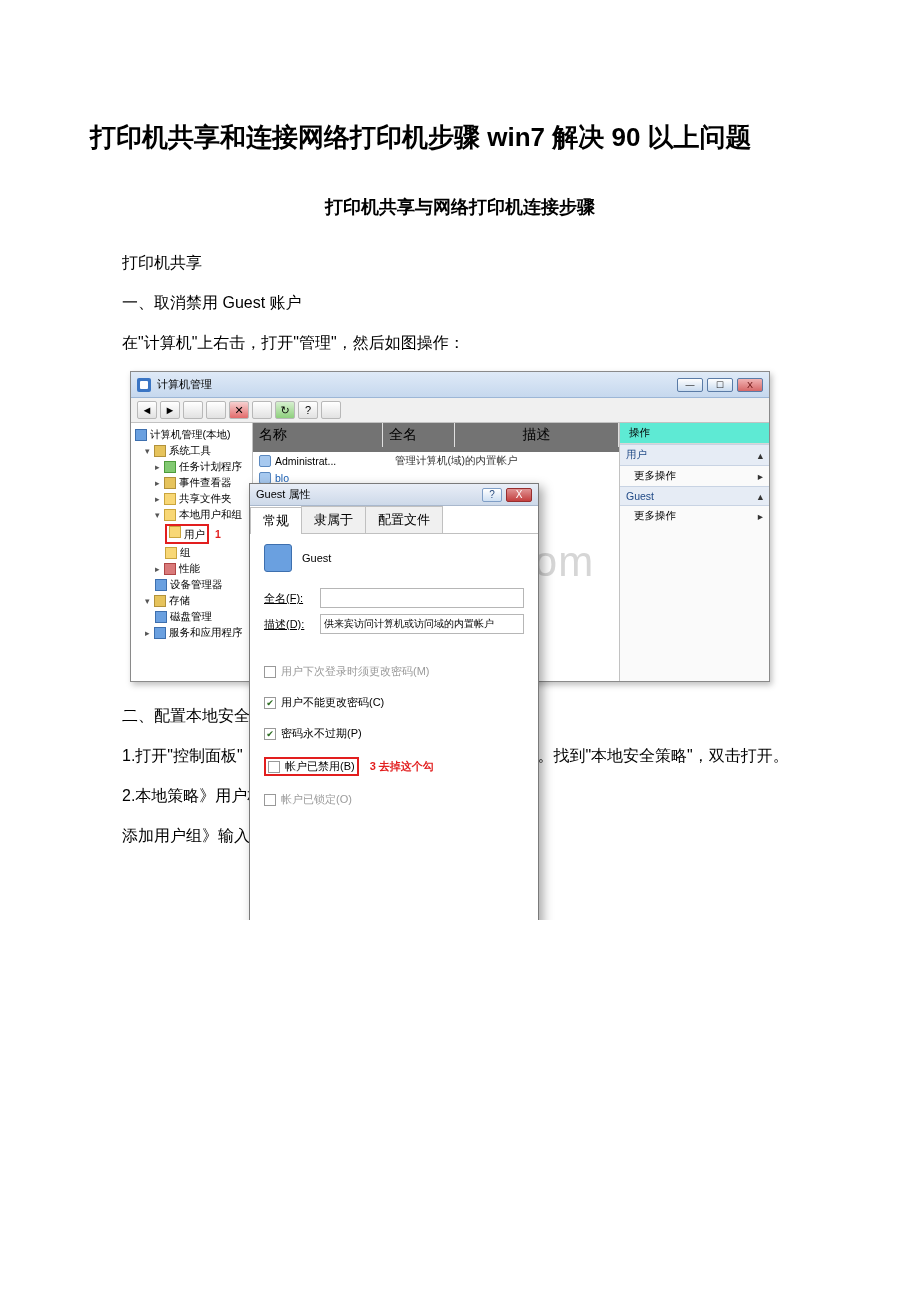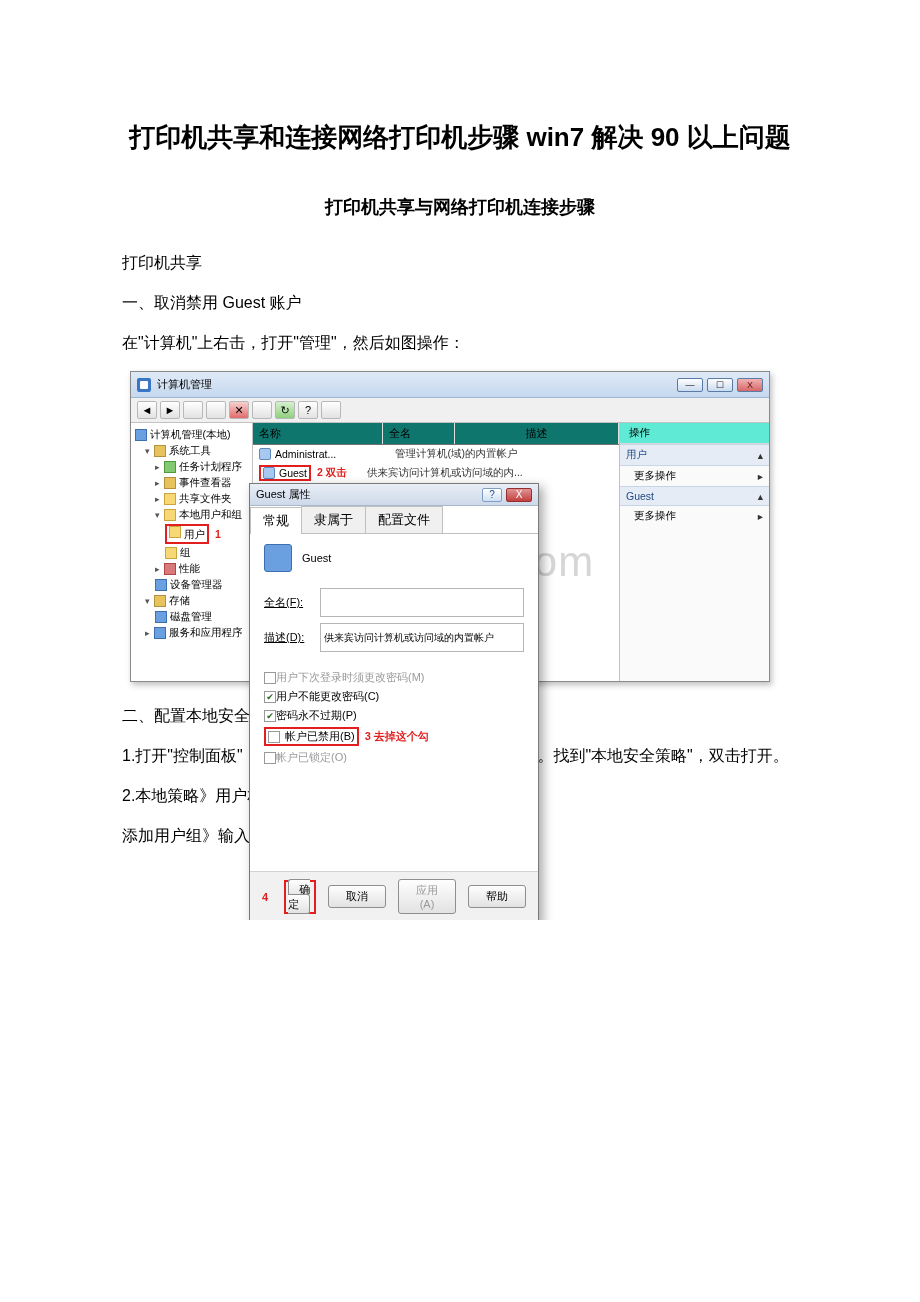--- a/index.html
+++ b/index.html
@@ -7,21 +7,20 @@
   background: #fff;
   font-family: "SimSun", "Microsoft YaHei", sans-serif;
   width: 920px;
   margin: 0 auto;
   padding: 120px 90px 60px;
   color: #000;
 }
 .main-title {
   font-size: 26px;
   font-weight: bold;
-  text-align: center;
   margin-bottom: 40px;
 }
 .sub-title {
   font-size: 18px;
   font-weight: bold;
   text-align: center;
   margin-bottom: 28px;
 }
 .body-text {
   font-size: 16px;
@@ -102,23 +101,23 @@
 .redtext { color:#e21e1e; font-weight:bold; margin-left:6px; }
 
 
 .center {
   flex:1;
   position:relative;
   background:#fff;
 }
 .colhead {
   display:flex;
-  border-bottom:1px solid #737373;
-  background:#0f766e;
-  font-size:11px;
+  border-bottom:5px solid #737373;
+  background:#737373;
+  font-size:14px;
 }
 .colhead div { padding:3px 6px; border-right:1px solid #e0e0e0; }
 .colhead div:nth-child(1){ width:130px; }
 .colhead div:nth-child(2){ width:72px; }
 .colhead div:nth-child(3){ flex:1;text-align:center; }
 .row { display:flex; align-items:center; font-size:10.5px; padding:2px 6px; }
 .row .uic { width:12px; height:12px; margin-right:4px; background:#a7c9ef; border:1px solid #5b89c0; border-radius:2px; }
 .row .name { width:120px; }
 .row .desc { flex:1; color:#333; }
 .row.link .name { color:#1a5fb4; text-decoration:underline; }
@@ -141,23 +140,23 @@
 .dlg-title .spacer{flex:1;}
 .dlg-help{ width:20px; height:14px; border:1px solid #7f9ec6; background:linear-gradient(#fff,#cfe0f3); margin-left:4px; border-radius:2px; text-align:center; line-height:12px; font-size:10px; color:#2a4d80;}
 .dlg-close{ width:26px; height:14px; border:1px solid #972e2e; background:linear-gradient(#e09393,#c33f3f); margin-left:4px; border-radius:2px; text-align:center; font-size:10px; color:#fff; line-height:12px;}
 .tabs { display:flex; background:#fff; border-bottom:1px solid #c0c0c0; }
 .tab { padding:4px 12px; font-size:13px; background:#f0f0f0; border:1px solid #c0c0c0; border-bottom:none; margin-right:-1px; }
 .tab.active { background:#fff; position:relative; top:1px; }
 .dlg-body { background:#fff; padding:10px 14px 12px; }
 .dlg-row { display:flex; align-items:center; font-size:11px; margin-bottom:6px; }
 .dlg-row .lbl { width:56px;text-decoration:underline; }
 .dlg-row input[type="text"] {
-  flex:1; height:29px; border:1px solid #b6b6b6; font-size:10px; padding:0 3px;
-}
-.chk-row { font-size:11px; display:flex; align-items:center; margin:4px 0; }
+  flex:1; height:20px; border:1px solid #b6b6b6; font-size:10px; padding:0 3px;
+}
+.chk-row { font-size:11px; display:flex; align-items:center; margin:16px 0; gap:5px; }
 .chk { width:12px; height:12px; border:1px solid #999; background:#fff; display:inline-flex; align-items:center; justify-content:center; font-size:9px; color:#2a6b1f; }
 .chk.gray { color:#bbb; }
 .chk-row.dis { color:#9a9a9a; }
 .dlg-space { height:90px; }
 .dlg-foot {
   display:flex; justify-content:flex-end; align-items:center;
   gap:12px; padding:7px 12px 9px;
   background:#f1f1f1; border-top:1px solid #d2d2d2;
 }
 .btn {
@@ -304,20 +303,25 @@
         <div>名称</div>
         <div>全名</div>
         <div>描述</div>
       </div>
 
       <div class="row">
         <span class="uic"></span>
         <span class="name">Administrat...</span>
         <span class="desc">管理计算机(域)的内置帐户</span>
       </div>
+      <div class="row link">
+        <span class="uic"></span>
+        <span class="name">blo</span>
+        <span class="desc"></span>
+      </div>
       <div class="row">
         <span class="redbox" style="display:inline-flex;align-items:center;">
             <span class="uic"></span>
             <span class="name" style="width:auto;">Guest</span>
           </span>
         <span class="redtext" style="width:50px;">2 双击</span>
         <span class="desc">供来宾访问计算机或访问域的内...</span>
       </div>
 
       <div class="watermark">www.bdocx.com</div>

